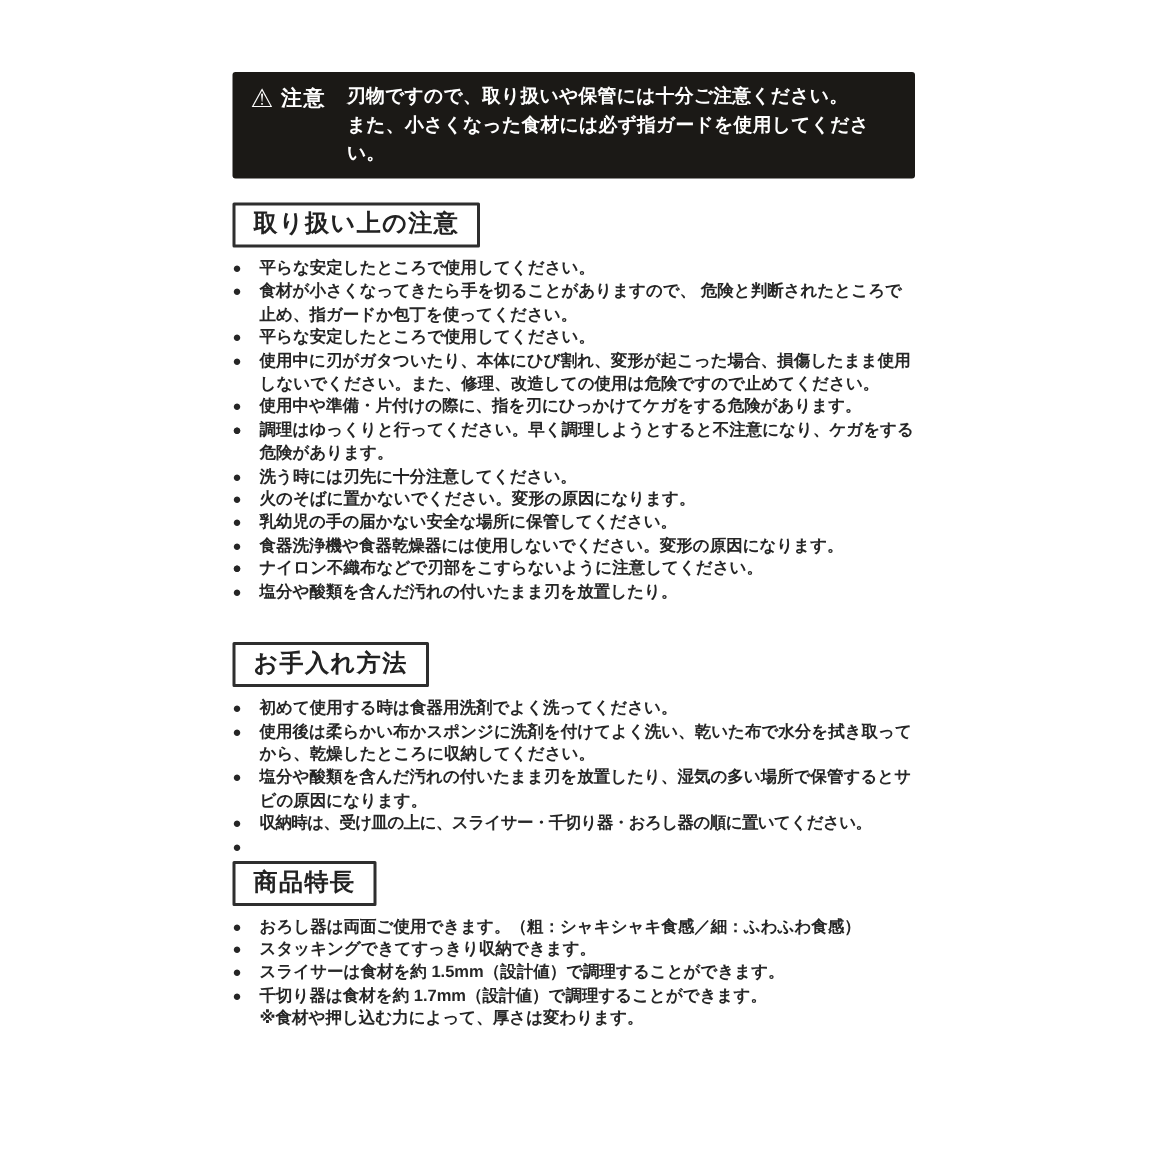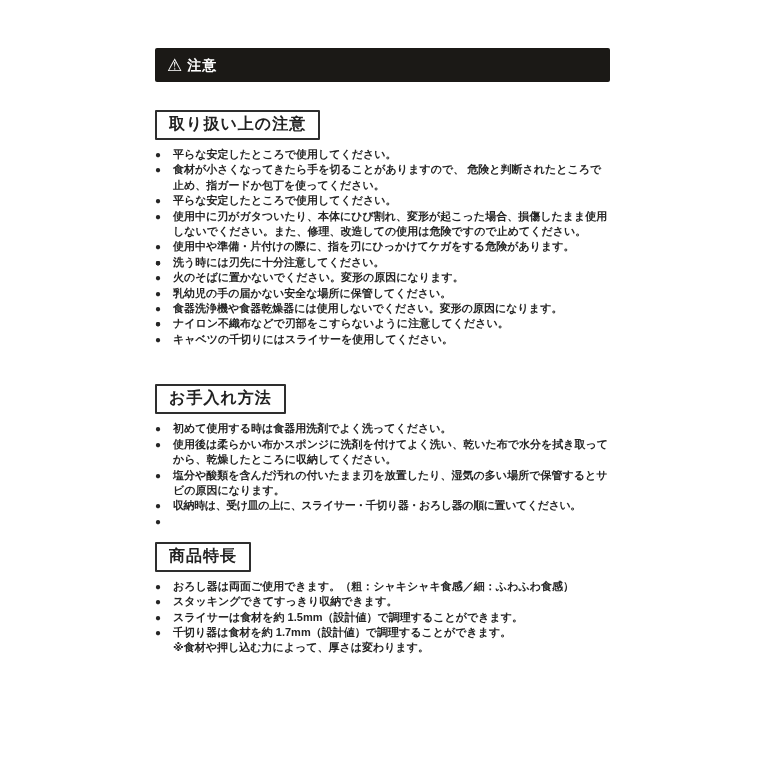--- a/index.html
+++ b/index.html
@@ -33,21 +33,21 @@
   .section{margin:0;}
   .section.s1{margin-top:16px;}
   .section.s2{margin-top:25px;}
   .section.s3{margin-top:16px;}
   .section-title{
     display:inline-block;
     border:2px solid #2e2e2e;border-radius:1px;
     padding:2px 12px 3px 12px;
     font-size:16px;font-weight:700;color:#222222;
     letter-spacing:1px;
-    margin:12px 0 7px 0;
+    margin:0 0 7px 0;
   }
   ul.items{list-style:none;margin:0;padding:0;}
   ul.items li{
     position:relative;
     padding-left:18px;
     font-size:11px;font-weight:700;
     line-height:15.4px;
     color:#262626;
     letter-spacing:0;
   }
@@ -65,39 +65,43 @@
 <body>
 
 <div class="page">
   <div class="content">
 
     <div class="banner">
       <div class="banner-head">
         <span class="warn-icon">⚠</span>
         <span class="banner-label">注意</span>
       </div>
+      <div class="banner-text">
+        <div>刃物ですので、取り扱いや保管には十分ご注意ください。</div>
+        <div>また、小さくなった食材には必ず指ガードを使用してください。</div>
+      </div>
     </div>
 
     <div class="section s1">
       <div class="section-title">取り扱い上の注意</div>
       <ul class="items">
         <li><span class="bullet">●</span><span class="item-text">平らな安定したところで使用してください。</span></li>
         <li><span class="bullet">●</span><span class="item-text">食材が小さくなってきたら手を切ることがありますので、 危険と判断されたところで止め、指ガードか包丁を使ってください。</span></li>
         <li><span class="bullet">●</span><span class="item-text">平らな安定したところで使用してください。</span></li>
         <li><span class="bullet">●</span><span class="item-text">使用中に刃がガタついたり、本体にひび割れ、変形が起こった場合、損傷したまま使用しないでください。また、修理、改造しての使用は危険ですので止めてください。</span></li>
         <li><span class="bullet">●</span><span class="item-text">使用中や準備・片付けの際に、指を刃にひっかけてケガをする危険があります。</span></li>
         <li><span class="bullet">●</span></li>
-        <li><span class="bullet">●</span></li>
+        <li><span class="bullet">●</span><span class="item-text">調理はゆっくりと行ってください。早く調理しようとすると不注意になり、ケガをする危険があります。</span></li>
         <li><span class="bullet">●</span><span class="item-text">洗う時には刃先に十分注意してください。</span></li>
         <li><span class="bullet">●</span><span class="item-text">火のそばに置かないでください。変形の原因になります。</span></li>
         <li><span class="bullet">●</span><span class="item-text">乳幼児の手の届かない安全な場所に保管してください。</span></li>
         <li><span class="bullet">●</span><span class="item-text">食器洗浄機や食器乾燥器には使用しないでください。変形の原因になります。</span></li>
         <li class="tight"><span class="bullet">●</span></li>
         <li><span class="bullet">●</span><span class="item-text">ナイロン不織布などで刃部をこすらないように注意してください。</span></li>
-        <li><span class="bullet">●</span><span class="item-text">キャベツの千切りにはスライサーを使用してください。</span></li>
+        <li><span class="bullet">●</span><span class="item-text">塩分や酸類を含んだ汚れの付いたまま刃を放置したり。</span></li>
       </ul>
     </div>
 
     <div class="section s2">
       <div class="section-title">お手入れ方法</div>
       <ul class="items">
         <li><span class="bullet">●</span><span class="item-text">初めて使用する時は食器用洗剤でよく洗ってください。</span></li>
         <li><span class="bullet">●</span><span class="item-text">使用後は柔らかい布かスポンジに洗剤を付けてよく洗い、乾いた布で水分を拭き取ってから、乾燥したところに収納してください。</span></li>
         <li><span class="bullet">●</span><span class="item-text">塩分や酸類を含んだ汚れの付いたまま刃を放置したり、湿気の多い場所で保管するとサビの原因になります。</span></li>
         <li class="tight"><span class="bullet">●</span><span class="item-text">収納時は、受け皿の上に、スライサー・千切り器・おろし器の順に置いてください。</span></li>

